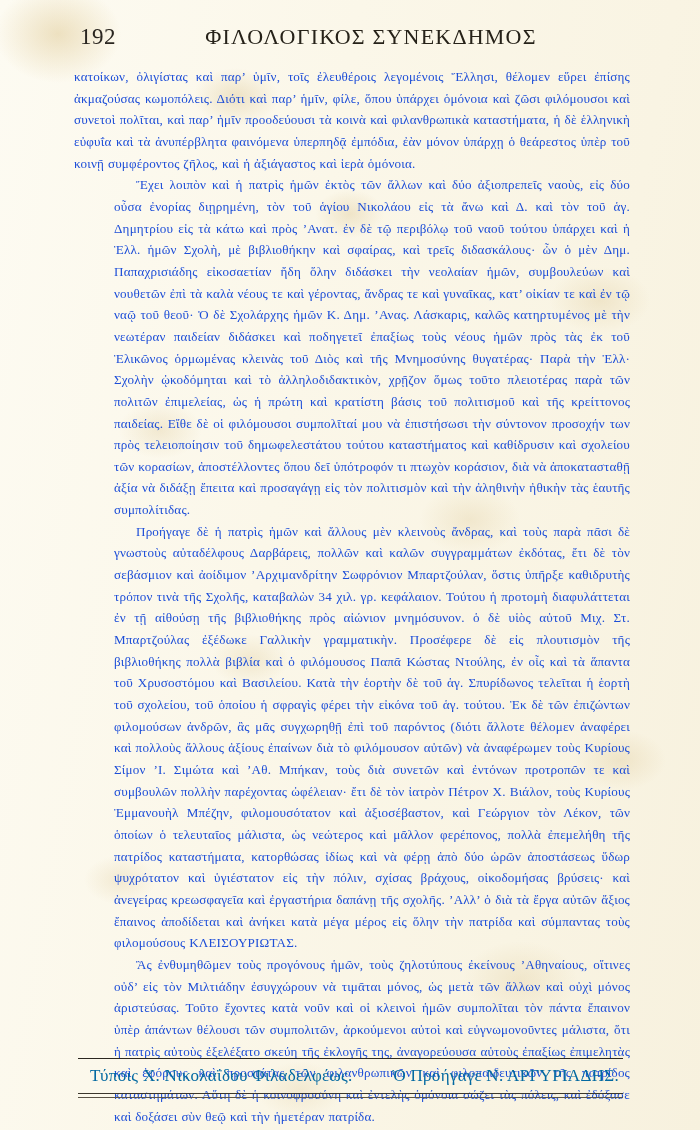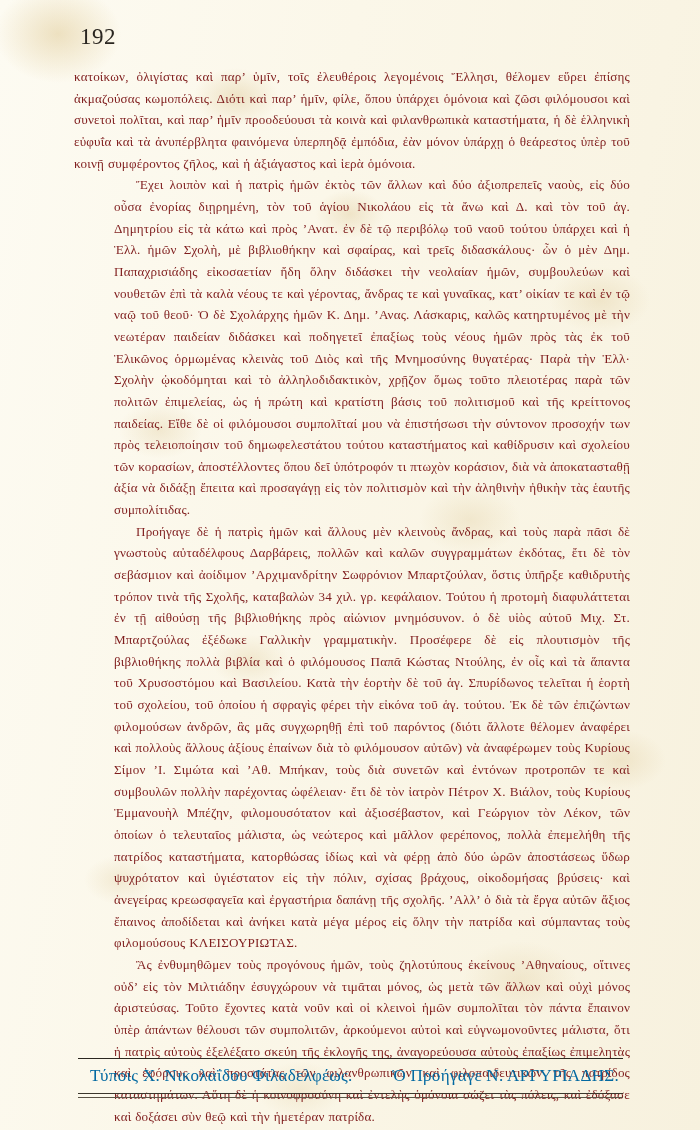--- a/index.html
+++ b/index.html
@@ -76,21 +76,21 @@
     width: 556px;
   }
   p.para {
     margin: 0;
     font-size: 13.1px;
     line-height: 21.65px;
     text-align: justify;
     text-justify: inter-word;
     letter-spacing: 0.18px;
     word-spacing: 0.4px;
-    color: #7f1d1d;
+    color: #1d4ed8;
     text-indent: 0;
   }
   p.para.indent {
     text-indent: 22px;
     margin-left: 40px;
   }
 
   
   .rule {
     position: absolute;
@@ -126,20 +126,21 @@
 </style>
 </head>
 <body>
 
 <div class="paper"></div>
 
 <div class="page">
 
   <div class="running-head">
     <div class="folio">192</div>
+    <div class="head-title">ΦΙΛΟΛΟΓΙΚΟΣ ΣΥΝΕΚΔΗΜΟΣ</div>
   </div>
 
   <div class="body-block">
     <p class="para">κατοίκων, ὀλιγίστας καὶ παρ’ ὑμῖν, τοῖς ἐλευθέροις λεγομένοις Ἕλλησι, θέλομεν εὕρει ἐπίσης ἀκμαζούσας κωμοπόλεις. Διότι καὶ παρ’ ἡμῖν, φίλε, ὅπου ὑπάρχει ὁμόνοια καὶ ζῶσι φιλόμουσοι καὶ συνετοὶ πολῖται, καὶ παρ’ ἡμῖν προοδεύουσι τὰ κοινὰ καὶ φιλανθρωπικὰ καταστήματα, ἡ δὲ ἑλληνικὴ εὐφυΐα καὶ τὰ ἀνυπέρβλητα φαινόμενα ὑπερπηδᾷ ἐμπόδια, ἐὰν μόνον ὑπάρχῃ ὁ θεάρεστος ὑπὲρ τοῦ κοινῇ συμφέροντος ζῆλος, καὶ ἡ ἀξιάγαστος καὶ ἱερὰ ὁμόνοια.</p>
     <p class="para indent">Ἔχει λοιπὸν καὶ ἡ πατρὶς ἡμῶν ἐκτὸς τῶν ἄλλων καὶ δύο ἀξιοπρεπεῖς ναοὺς, εἰς δύο οὖσα ἐνορίας διῃρημένη, τὸν τοῦ ἁγίου Νικολάου εἰς τὰ ἄνω καὶ Δ. καὶ τὸν τοῦ ἁγ. Δημητρίου εἰς τὰ κάτω καὶ πρὸς ’Ανατ. ἐν δὲ τῷ περιβόλῳ τοῦ ναοῦ τούτου ὑπάρχει καὶ ἡ Ἑλλ. ἡμῶν Σχολὴ, μὲ βιβλιοθήκην καὶ σφαίρας, καὶ τρεῖς διδασκάλους· ὧν ὁ μὲν Δημ. Παπαχρισιάδης εἰκοσαετίαν ἤδη ὅλην διδάσκει τὴν νεολαίαν ἡμῶν, συμβουλεύων καὶ νουθετῶν ἐπὶ τὰ καλὰ νέους τε καὶ γέροντας, ἄνδρας τε καὶ γυναῖκας, κατ’ οἰκίαν τε καὶ ἐν τῷ ναῷ τοῦ θεοῦ· Ὁ δὲ Σχολάρχης ἡμῶν Κ. Δημ. ’Ανας. Λάσκαρις, καλῶς κατηρτυμένος μὲ τὴν νεωτέραν παιδείαν διδάσκει καὶ ποδηγετεῖ ἐπαξίως τοὺς νέους ἡμῶν πρὸς τὰς ἐκ τοῦ Ἑλικῶνος ὁρμωμένας κλεινὰς τοῦ Διὸς καὶ τῆς Μνημοσύνης θυγατέρας· Παρὰ τὴν Ἑλλ· Σχολὴν ᾠκοδόμηται καὶ τὸ ἀλληλοδιδακτικὸν, χρῇζον ὅμως τοῦτο πλειοτέρας παρὰ τῶν πολιτῶν ἐπιμελείας, ὡς ἡ πρώτη καὶ κρατίστη βάσις τοῦ πολιτισμοῦ καὶ τῆς κρείττονος παιδείας. Εἴθε δὲ οἱ φιλόμουσοι συμπολῖταί μου νὰ ἐπιστήσωσι τὴν σύντονον προσοχήν των πρὸς τελειοποίησιν τοῦ δημωφελεστάτου τούτου καταστήματος καὶ καθίδρυσιν καὶ σχολείου τῶν κορασίων, ἀποστέλλοντες ὅπου δεῖ ὑπότροφόν τι πτωχὸν κοράσιον, διὰ νὰ ἀποκατασταθῇ ἀξία νὰ διδάξῃ ἔπειτα καὶ προσαγάγῃ εἰς τὸν πολιτισμὸν καὶ τὴν ἀληθινὴν ἠθικὴν τὰς ἑαυτῆς συμπολίτιδας.</p>
     <p class="para indent">Προήγαγε δὲ ἡ πατρὶς ἡμῶν καὶ ἄλλους μὲν κλεινοὺς ἄνδρας, καὶ τοὺς παρὰ πᾶσι δὲ γνωστοὺς αὐταδέλφους Δαρβάρεις, πολλῶν καὶ καλῶν συγγραμμάτων ἐκδότας, ἔτι δὲ τὸν σεβάσμιον καὶ ἀοίδιμον ’Αρχιμανδρίτην Σωφρόνιον Μπαρτζούλαν, ὅστις ὑπῆρξε καθιδρυτὴς τρόπον τινὰ τῆς Σχολῆς, καταβαλὼν 34 χιλ. γρ. κεφάλαιον. Τούτου ἡ προτομὴ διαφυλάττεται ἐν τῇ αἰθούσῃ τῆς βιβλιοθήκης πρὸς αἰώνιον μνημόσυνον. ὁ δὲ υἱὸς αὐτοῦ Μιχ. Στ. Μπαρτζούλας ἐξέδωκε Γαλλικὴν γραμματικὴν. Προσέφερε δὲ εἰς πλουτισμὸν τῆς βιβλιοθήκης πολλὰ βιβλία καὶ ὁ φιλόμουσος Παπᾶ Κώστας Ντούλης, ἐν οἷς καὶ τὰ ἅπαντα τοῦ Χρυσοστόμου καὶ Βασιλείου. Κατὰ τὴν ἑορτὴν δὲ τοῦ ἁγ. Σπυρίδωνος τελεῖται ἡ ἑορτὴ τοῦ σχολείου, τοῦ ὁποίου ἡ σφραγὶς φέρει τὴν εἰκόνα τοῦ ἁγ. τούτου. Ἐκ δὲ τῶν ἐπιζώντων φιλομούσων ἀνδρῶν, ἂς μᾶς συγχωρηθῇ ἐπὶ τοῦ παρόντος (διότι ἄλλοτε θέλομεν ἀναφέρει καὶ πολλοὺς ἄλλους ἀξίους ἐπαίνων διὰ τὸ φιλόμουσον αὐτῶν) νὰ ἀναφέρωμεν τοὺς Κυρίους Σίμον ’Ι. Σιμώτα καὶ ’Αθ. Μπήκαν, τοὺς διὰ συνετῶν καὶ ἐντόνων προτροπῶν τε καὶ συμβουλῶν πολλὴν παρέχοντας ὠφέλειαν· ἔτι δὲ τὸν ἰατρὸν Πέτρον Χ. Βιάλον, τοὺς Κυρίους Ἐμμανουὴλ Μπέζην, φιλομουσότατον καὶ ἀξιοσέβαστον, καὶ Γεώργιον τὸν Λέκον, τῶν ὁποίων ὁ τελευταῖος μάλιστα, ὡς νεώτερος καὶ μᾶλλον φερέπονος, πολλὰ ἐπεμελήθη τῆς πατρίδος καταστήματα, κατορθώσας ἰδίως καὶ νὰ φέρῃ ἀπὸ δύο ὡρῶν ἀποστάσεως ὕδωρ ψυχρότατον καὶ ὑγιέστατον εἰς τὴν πόλιν, σχίσας βράχους, οἰκοδομήσας βρύσεις· καὶ ἀνεγείρας κρεωσφαγεῖα καὶ ἐργαστήρια δαπάνῃ τῆς σχολῆς. ’Αλλ’ ὁ διὰ τὰ ἔργα αὐτῶν ἄξιος ἔπαινος ἀποδίδεται καὶ ἀνήκει κατὰ μέγα μέρος εἰς ὅλην τὴν πατρίδα καὶ σύμπαντας τοὺς φιλομούσους ΚΛΕΙΣΟΥΡΙΩΤΑΣ.</p>
     <p class="para indent">Ἂς ἐνθυμηθῶμεν τοὺς προγόνους ἡμῶν, τοὺς ζηλοτύπους ἐκείνους ’Αθηναίους, οἵτινες οὐδ’ εἰς τὸν Μιλτιάδην ἐσυγχώρουν νὰ τιμᾶται μόνος, ὡς μετὰ τῶν ἄλλων καὶ οὐχὶ μόνος ἀριστεύσας. Τοῦτο ἔχοντες κατὰ νοῦν καὶ οἱ κλεινοὶ ἡμῶν συμπολῖται τὸν πάντα ἔπαινον ὑπὲρ ἁπάντων θέλουσι τῶν συμπολιτῶν, ἀρκούμενοι αὐτοὶ καὶ εὐγνωμονοῦντες μάλιστα, ὅτι ἡ πατρὶς αὐτοὺς ἐξελέξατο σκεύη τῆς ἐκλογῆς της, ἀναγορεύουσα αὐτοὺς ἐπαξίως ἐπιμελητὰς καὶ ἐφόρους καὶ προστάτας τῶν φιλανθρωπικῶν καὶ φιλοπαιδευτικῶν τῆς πατρίδος καταστημάτων. Αὕτη δὲ ἡ κοινοφροσύνη καὶ ἐντελὴς ὁμόνοια σώζει τὰς πόλεις, καὶ ἐδόξασε καὶ δοξάσει σὺν θεῷ καὶ τὴν ἡμετέραν πατρίδα.</p>
   </div>
 
   <div class="rule top"></div>

